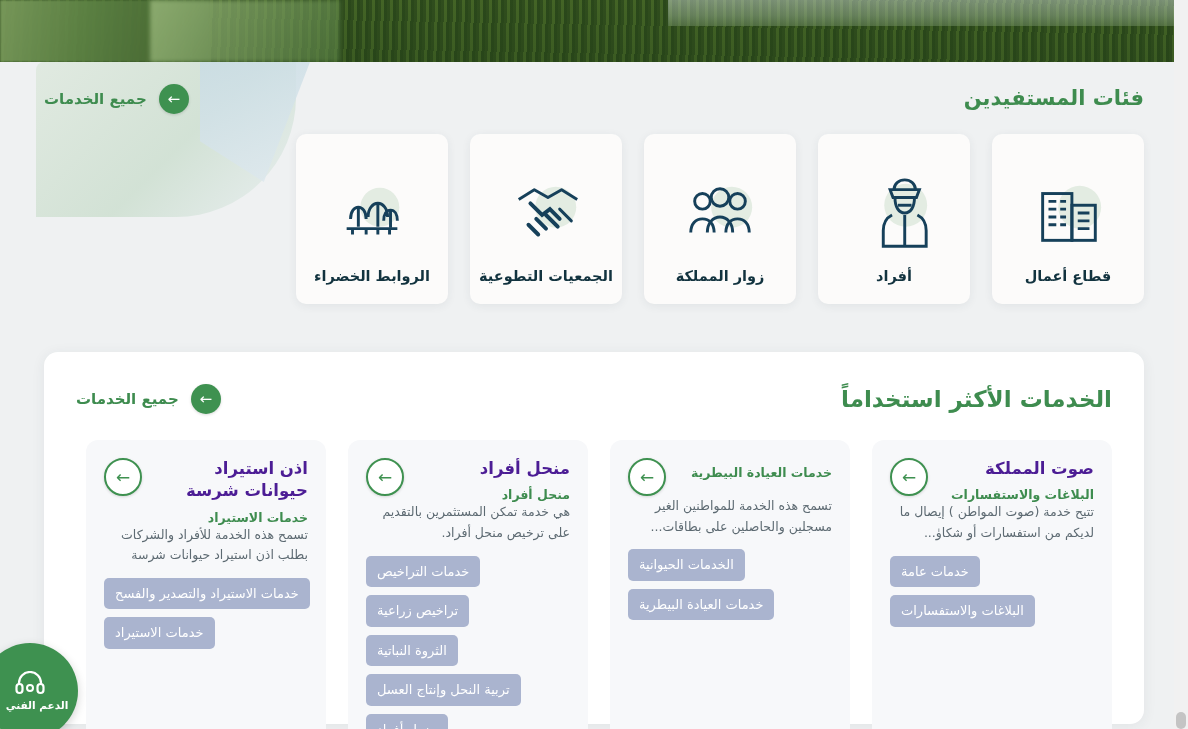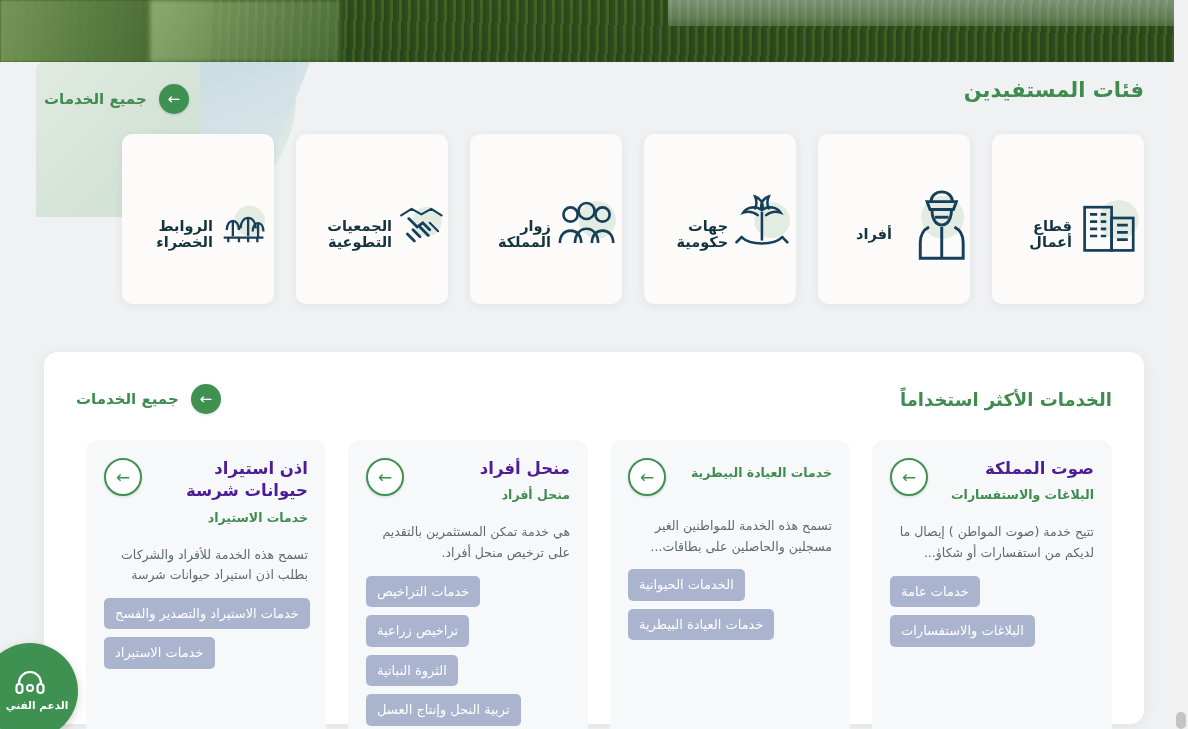--- a/index.html
+++ b/index.html
@@ -52,21 +52,21 @@
   }
   .leaf-deco2 {
     position: absolute; top: 62px; left: 200px; width: 110px; height: 120px;
     background: linear-gradient(160deg, #c9dce4 0%, #dfe9ee 100%);
     clip-path: polygon(0 0, 100% 0, 58% 100%, 0 66%);
     opacity: .85;
   }
 
   
   .cats-head {
-    position: absolute; top: 78px; right: 44px;
+    position: absolute; top: 86px; right: 44px;
     display: flex; align-items: center; gap: 10px;
   }
   .section-title {
     color: #3e8c4f; font-size: 21px; font-weight: bold; letter-spacing: .2px;
   }
   .all-services {
     position: absolute; top: 84px; left: 44px;
     display: flex; align-items: center; gap: 12px;
     direction: rtl;
   }
@@ -88,43 +88,43 @@
 
   .cats-row {
     position: absolute; top: 134px; right: 44px;
     display: flex; flex-direction: row; gap: 22px;
   }
   .cat-card {
     width: 152px; height: 170px;
     background: #fcfbfa;
     border-radius: 10px;
     box-shadow: 0 2px 10px rgba(40,60,70,.07);
-    display: flex; flex-direction: row; align-items: center; justify-content: flex-start;
-    padding-top: 30px;
+    display: flex; flex-direction: column; align-items: center; justify-content: flex-start;
+    padding-top: 42px;
     position: relative;
   }
   .cat-card .cat-icon { width: 78px; height: 78px; margin-bottom: 14px; }
   .cat-card .cat-label {
     font-size: 14.5px; color: #12333f; font-weight: bold;
   }
 
   
   .services-panel {
     position: absolute; top: 352px; right: 44px;
     width: 1100px; height: 372px;
     background: #ffffff;
     border-radius: 14px;
     box-shadow: 0 2px 14px rgba(40,60,70,.07);
   }
   .panel-head {
     position: absolute; top: 32px; right: 32px; left: 32px;
     display: flex; align-items: center; justify-content: space-between;
     direction: rtl;
   }
-  .panel-head .title { color: #3e8c4f; font-size: 18px; font-weight: bold; }
+  .panel-head .title { color: #3e8c4f; font-size: 23px; font-weight: bold; }
   .panel-head .left-link { display: flex; align-items: center; gap: 12px; }
   .panel-head .left-link .label { color: #3e8c4f; font-size: 15px; font-weight: bold; }
 
   .svc-row {
     position: absolute; top: 88px; right: 32px;
     display: flex; flex-direction: row; gap: 22px;
   }
   .svc-card {
     width: 240px; min-height: 245px;
     background: #f7f8fa;
@@ -134,21 +134,21 @@
     position: relative;
   }
   .svc-card .head {
     display: flex; flex-direction: row-reverse; align-items: flex-start;
     justify-content: space-between; gap: 10px;
   }
   .svc-card .head .texts { flex: 1; }
   .svc-title { font-size: 16.5px; font-weight: bold; color: #4c1d95; line-height: 1.35; }
   .svc-sub { font-size: 12.5px; font-weight: bold; color: #3e8c4f; margin-top: 7px; }
   .svc-desc {
-    margin-top: 20px; font-size: 12.5px; color: #5d6a72; line-height: 1.65;
+    margin-top: 0; font-size: 12.5px; color: #5d6a72; line-height: 1.65;
   }
   .tags { margin-top: 12px; display: flex; flex-direction: column; align-items: flex-start; gap: 8px; }
   .tag {
     background: #aab4cf; color: #ffffff;
     font-size: 13px; border-radius: 5px;
     padding: 8px 11px; line-height: 1.2; white-space: nowrap;
   }
   .tags.right-align { align-items: flex-end; }
 
   
@@ -212,30 +212,20 @@
       <path d="M40 14c0-6 5-10 11-10s11 4 11 10" fill="none" stroke="#16405a" stroke-width="3"></path>
       <path d="M36 14h30l-3 8H39z" fill="none" stroke="#16405a" stroke-width="3"></path>
       <path d="M41 22c0 10 4 16 10 16s10-6 10-16" fill="none" stroke="#16405a" stroke-width="3"></path>
       <path d="M44 30h14" stroke="#16405a" stroke-width="3"></path>
       <path d="M38 40c-6 3-9 8-9 16v16h44V56c0-8-3-13-9-16" fill="none" stroke="#16405a" stroke-width="3"></path>
       <path d="M51 40v32" stroke="#16405a" stroke-width="3"></path>
     </svg>
     <span class="cat-label">أفراد</span>
   </div>
 
-  <div class="cat-card">
-    <svg class="cat-icon" viewBox="0 0 80 80">
-      <circle cx="52" cy="32" r="21" fill="#e3ece2"></circle>
-      <path d="M40 20c-8-6-18-3-22 3 6-2 12-1 17 3M40 20c8-6 18-3 22 3-6-2-12-1-17 3M40 20c-3-8 2-14 8-16-2 5-2 10 0 14M40 20c3-8-2-14-8-16 2 5 2 10 0 14" fill="none" stroke="#16405a" stroke-width="3" stroke-linecap="round"></path>
-      <path d="M40 22v34" stroke="#16405a" stroke-width="3"></path>
-      <path d="M16 52c10 10 38 10 48 0" fill="none" stroke="#16405a" stroke-width="3" stroke-linecap="round"></path>
-      <path d="M16 52l-6 6M64 52l6 6" stroke="#16405a" stroke-width="3" stroke-linecap="round"></path>
-    </svg>
-    <span class="cat-label">جهات حكومية</span>
-  </div>
 
   <div class="cat-card">
     <svg class="cat-icon" viewBox="0 0 80 80">
       <circle cx="52" cy="32" r="21" fill="#e3ece2"></circle>
       <circle cx="22" cy="26" r="8" fill="none" stroke="#16405a" stroke-width="3"></circle>
       <circle cx="40" cy="22" r="9" fill="none" stroke="#16405a" stroke-width="3"></circle>
       <circle cx="58" cy="26" r="8" fill="none" stroke="#16405a" stroke-width="3"></circle>
       <path d="M10 58c0-9 5-14 12-14s12 5 12 14" fill="none" stroke="#16405a" stroke-width="3"></path>
       <path d="M27 58c0-10 6-16 13-16s13 6 13 16" fill="none" stroke="#16405a" stroke-width="3"></path>
       <path d="M46 58c0-9 5-14 12-14s12 5 12 14" fill="none" stroke="#16405a" stroke-width="3"></path>

